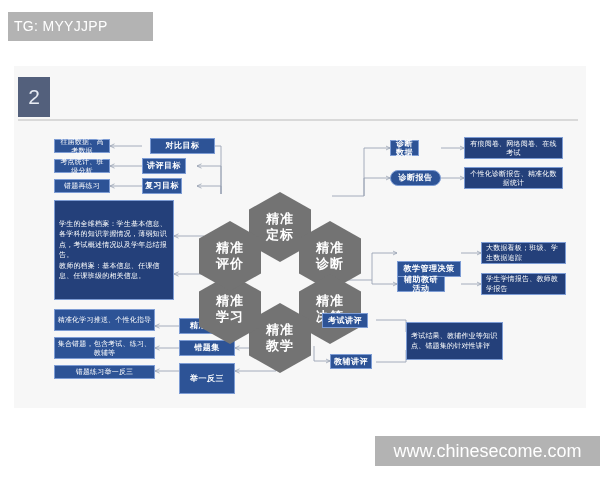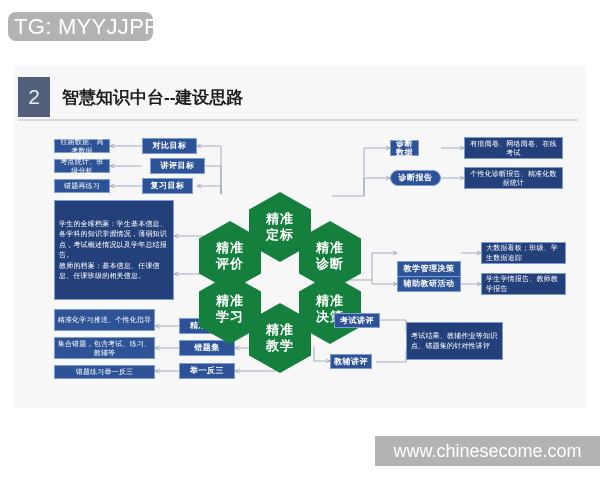--- a/index.html
+++ b/index.html
@@ -15,27 +15,26 @@
     font-family: "Liberation Sans", "DejaVu Sans", sans-serif;
   }
 
   
   #tg-banner {
     position: absolute;
     left: 8px; top: 12px;
     width: 145px; height: 29px;
     background: #b3b3b3;
     color: #ffffff;
-    font-size: 22px;
+    font-size: 14px;
     line-height: 29px;
     padding-left: 6px;
     box-sizing: border-box;
     letter-spacing: .3px;
     white-space: nowrap;
-    border-radius: 8px;
   }
 
   
   #slide {
     position: absolute;
     left: 14px; top: 66px;
     width: 572px; height: 342px;
     background: #f7f7f7;
   }
 
@@ -99,21 +98,21 @@
     text-align: left;
     justify-content: flex-start;
     line-height: 10.5px;
     padding: 3px 4px;
   }
 
   
   .hex {
     position: absolute;
     width: 62px; height: 70px;
-    background: #15803d;
+    background: #737373;
     clip-path: polygon(50% 0%, 100% 25%, 100% 75%, 50% 100%, 0% 75%, 0% 25%);
     color: #ffffff;
     font-size: 13px;
     font-weight: bold;
     line-height: 16px;
     display: flex;
     align-items: center;
     justify-content: center;
     text-align: center;
     letter-spacing: 1px;
@@ -134,21 +133,20 @@
   }
 </style>
 </head>
 <body>
 
 <div id="tg-banner">TG: MYYJJPP</div>
 
 <div id="slide">
 
   <div id="num-badge">2</div>
-  <div id="slide-title">智慧知识中台--建设思路</div>
   <div id="title-rule"></div>
 
   <div id="diagram">
 
     <svg id="links" viewBox="0 0 572 342" xmlns="http://www.w3.org/2000/svg">
       <defs>
         <marker id="ar" markerWidth="6" markerHeight="6" refX="5" refY="3" orient="auto" markerUnits="strokeWidth">
           <path d="M0,0.6 L5,3 L0,5.4" fill="none" stroke="#9aa3b4" stroke-width="0.9"></path>
         </marker>
       </defs>
@@ -193,34 +191,34 @@
       <g fill="none" stroke="#9aa3b4" stroke-width="0.9">
         <path d="M362,254 L392,254 L392,266"></path>
         <path d="M362,296 L392,296 L392,284"></path>
       </g>
     </svg>
 
     <div class="node" style="left:40px;  top:73px;  width:56px;  height:14px;">往届数据、高考数据</div>
     <div class="node" style="left:40px;  top:93px;  width:56px;  height:14px;">考点统计、班级分析</div>
     <div class="node" style="left:40px;  top:113px; width:56px;  height:14px;">错题再练习</div>
 
-    <div class="node label" style="left:128px; top:72px;  width:55px; height:16px;">对比目标</div>
-    <div class="node label" style="left:136px; top:92px;  width:55px; height:16px;">讲评目标</div>
-    <div class="node label" style="left:128px; top:112px; width:51px; height:16px;">复习目标</div>
+    <div class="node label" style="left:136px; top:72px;  width:65px; height:16px;">对比目标</div>
+    <div class="node label" style="left:128px; top:92px;  width:44px; height:16px;">讲评目标</div>
+    <div class="node label" style="left:128px; top:112px; width:40px; height:16px;">复习目标</div>
 
     <div class="node para dark" style="left:40px; top:134px; width:120px; height:100px; white-space:pre-line;">学生的全维档案：学生基本信息、各学科的知识掌握情况，薄弱知识点，考试概述情况以及学年总结报告。
 教师的档案：基本信息、任课信息、任课班级的相关信息。</div>
 
     <div class="node" style="left:40px; top:243px; width:101px; height:22px;">精准化学习推送、个性化指导</div>
     <div class="node" style="left:40px; top:271px; width:101px; height:22px;">集合错题，包含考试、练习、教辅等</div>
     <div class="node" style="left:40px; top:299px; width:101px; height:14px;">错题练习举一反三</div>
 
     <div class="node label" style="left:165px; top:252px; width:56px; height:16px;">精准教学</div>
     <div class="node label" style="left:165px; top:274px; width:56px; height:16px;">错题集</div>
-    <div class="node label" style="left:165px; top:297px; width:56px; height:16px;">举一反三</div>
+    <div class="node label" style="left:165px; top:297px; width:56px; height:31px;">举一反三</div>
 
     <div class="hex" style="left:235px; top:126px;">
       <div>
         <span>精准</span>
         <span>定标</span>
       </div>
     </div>
 
     <div class="hex" style="left:285px; top:155px;">
       <div>
@@ -257,26 +255,26 @@
       </div>
     </div>
 
     <div class="node label" style="left:376px; top:74px;  width:29px; height:16px;">诊断数据</div>
     <div class="node label" style="left:376px; top:104px; width:51px; height:16px;border-radius:8px;">诊断报告</div>
 
     <div class="node dark" style="left:450px; top:71px;  width:99px; height:22px;">有痕阅卷、网络阅卷、在线考试</div>
     <div class="node dark" style="left:450px; top:101px; width:99px; height:22px;">个性化诊断报告、精准化数据统计</div>
 
     <div class="node label" style="left:383px; top:179px; width:64px; height:16px;margin-top:16px;">教学管理决策</div>
-    <div class="node label" style="left:383px; top:210px; width:64px; height:16px;">辅助教研活动</div>
+    <div class="node label" style="left:383px; top:210px; width:48px; height:16px;">辅助教研活动</div>
 
     <div class="node para dark" style="left:467px; top:176px; width:85px; height:22px;">大数据看板；班级、学生数据追踪</div>
     <div class="node para dark" style="left:467px; top:207px; width:85px; height:22px;">学生学情报告、教师教学报告</div>
 
-    <div class="node label" style="left:320px; top:247px; width:46px; height:15px;">考试讲评</div>
+    <div class="node label" style="left:308px; top:247px; width:46px; height:15px;">考试讲评</div>
     <div class="node label" style="left:316px; top:288px; width:42px; height:15px;">教辅讲评</div>
 
     <div class="node para dark" style="left:392px; top:256px; width:97px; height:38px;">考试结果、教辅作业等知识点、错题集的针对性讲评</div>
 
   </div>
 </div>
 
 <div id="wm">www.chinesecome.com</div>
 
 </body></html>

